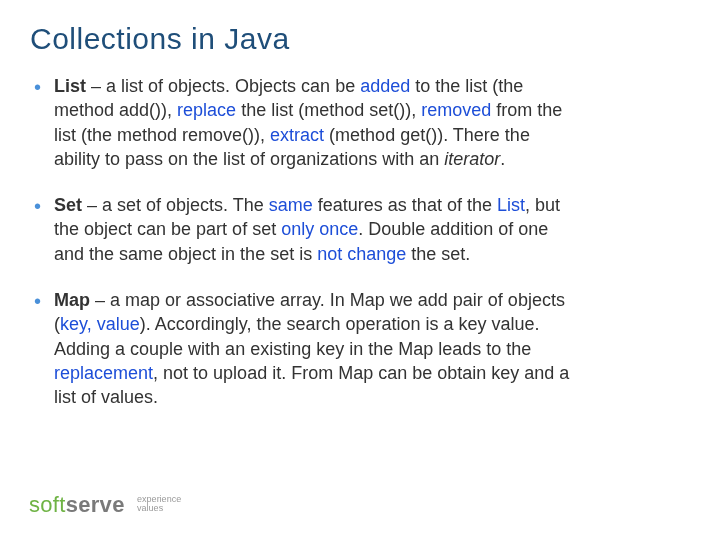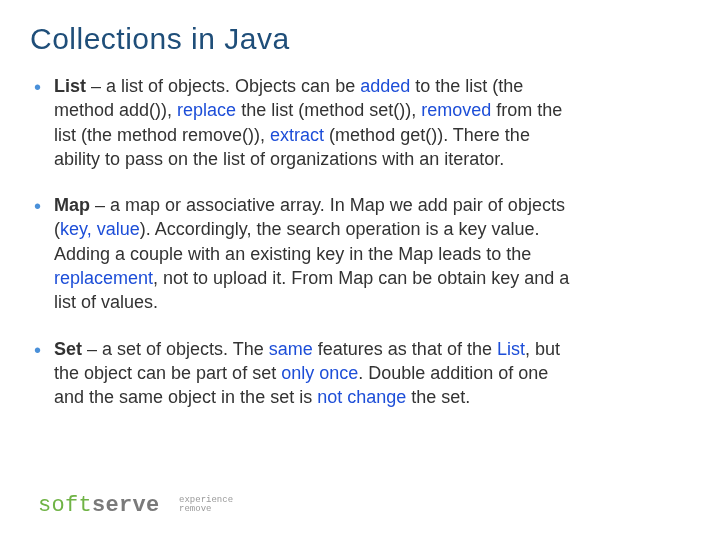--- a/index.html
+++ b/index.html
@@ -42,27 +42,27 @@
     content: "•";
     position: absolute;
     left: 4px;
     top: 0;
     color: #4a90d9;
     font-size: 20px;
     line-height: 1.35;
   }
   .b { font-weight: bold; }
   .hl { color: #1d4ed8; } 
-  .it { }
+  .it { font-style: italic; }
   .code { font-family: Liberation Sans, sans-serif; }
   .logo {
     position: absolute;
-    left: 38px;
+    left: 29px;
     bottom: 22px;
-    font-family: Liberation Mono, monospace;
+    font-family: Liberation Sans, sans-serif;
   }
   .logo-main {
     font-size: 22px;
     letter-spacing: 0.3px;
   }
   .logo-soft { color: #6fb345; }
   .logo-serve { color: #7a7a7a; font-weight: bold; }
   .logo-tag {
     display: inline-block;
     color: #9a9a9a;
@@ -74,26 +74,26 @@
   }
 </style>
 </head>
 <body>
 
 <div class="slide">
   <h1 class="title">Collections in Java</h1>
 
   <ul class="bullets">
     <li><span class="b">List</span><span> – a list of objects. Objects can be </span><span class="hl">added</span><span> to the list (the method </span><span class="code">add()</span><span>), </span><span class="hl">replace</span><span> the list (method </span><span class="code">set()</span><span>), </span><span class="hl">removed</span><span> from the list (the method </span><span class="code">remove()</span><span>), </span><span class="hl">extract</span><span> (method </span><span class="code">get()</span><span>). There the ability to pass on the list of organizations with an </span><span class="it">iterator</span><span>.</span></li>
+    <li><span class="b">Set</span><span> – a set of objects. The </span><span class="hl">same</span><span> features as that of the </span><span class="hl">List</span><span>, but the object can be part of set </span><span class="hl">only once</span><span>. Double addition of one and the same object in the set is </span><span class="hl">not change</span><span> the set.</span></li>
     <li><span class="b">Map</span><span> – a map or associative array. In Map we add pair of objects (</span><span class="hl">key, value</span><span>). Accordingly, the search operation is a key value. Adding a couple with an existing key in the Map leads to the </span><span class="hl">replacement</span><span>, not to upload it. From Map can be obtain key and a list of values.</span></li>
-    <li><span class="b">Set</span><span> – a set of objects. The </span><span class="hl">same</span><span> features as that of the </span><span class="hl">List</span><span>, but the object can be part of set </span><span class="hl">only once</span><span>. Double addition of one and the same object in the set is </span><span class="hl">not change</span><span> the set.</span></li>
   </ul>
 
   <div class="logo">
     <span class="logo-main">
       <span class="logo-soft">soft</span><span class="logo-serve">serve</span>
     </span>
     <span class="logo-tag">
       <span>experience</span><br>
-      <span>remove</span>
+      <span>values</span>
     </span>
   </div>
 </div>
 
 </body></html>

